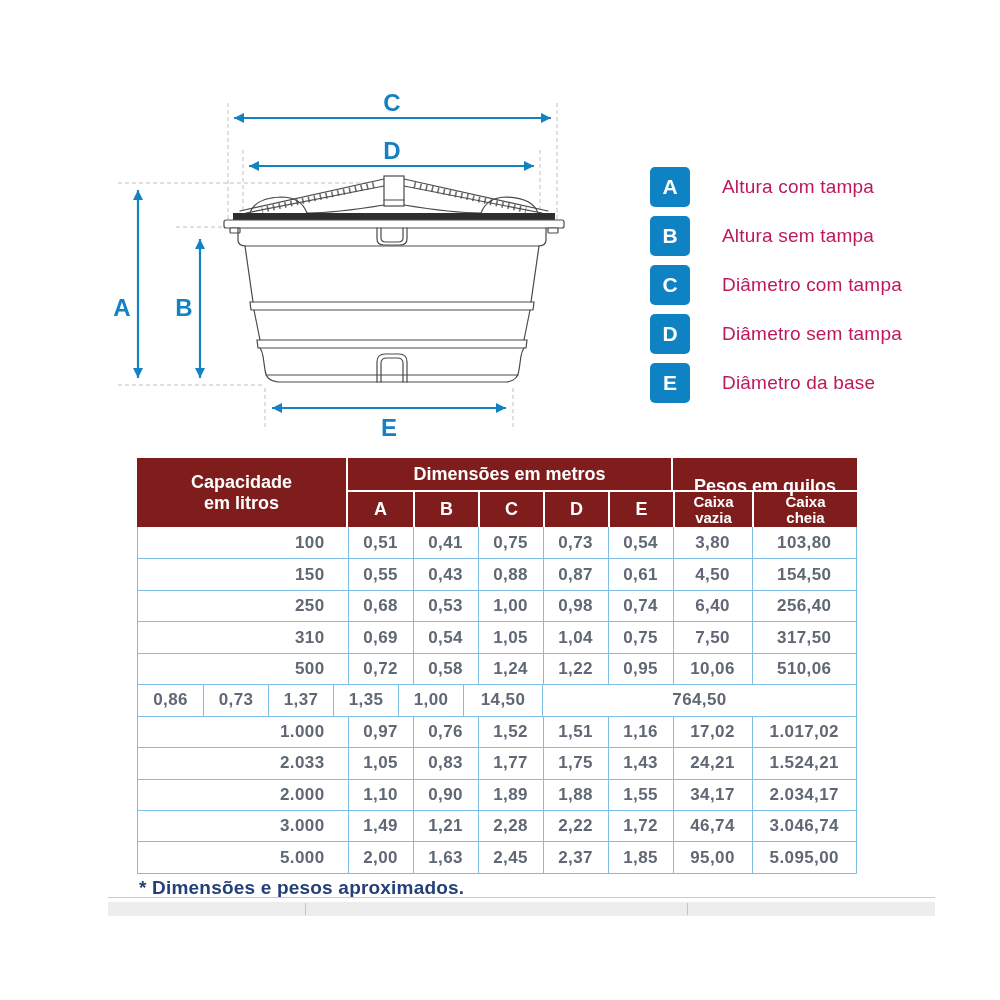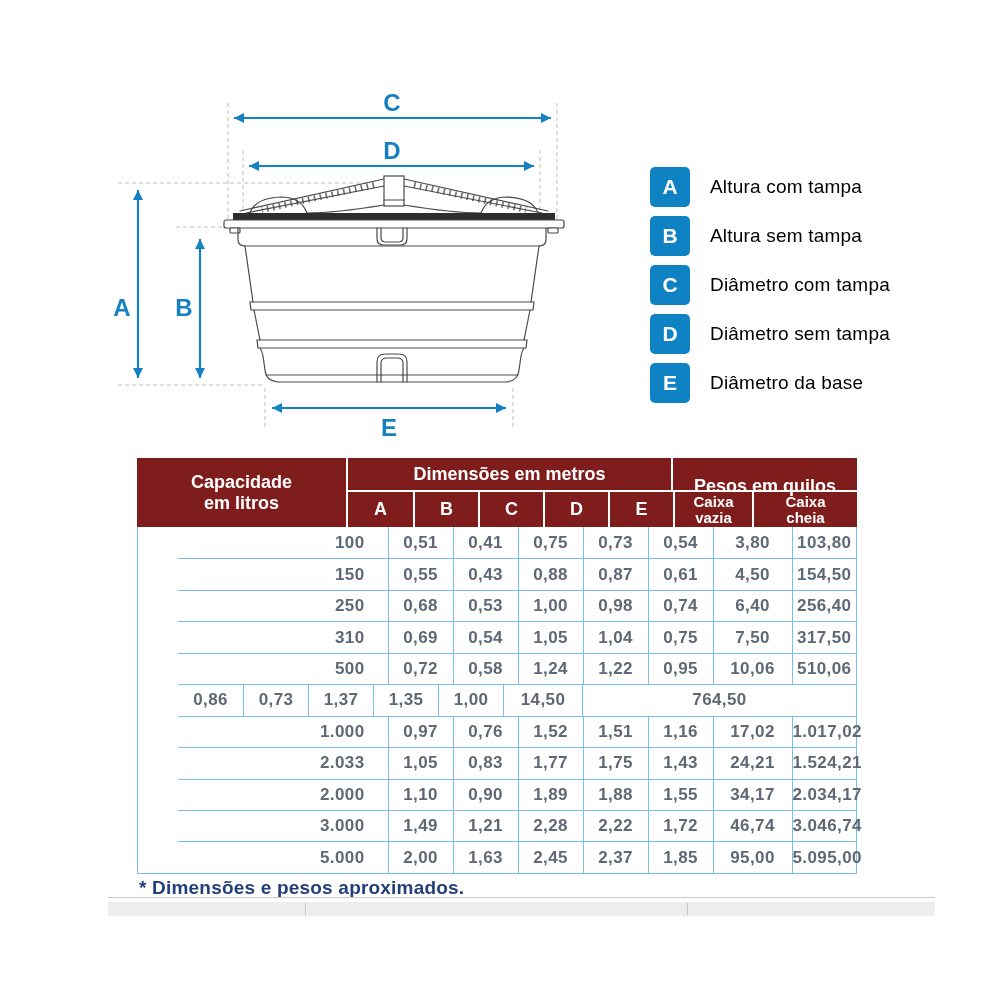--- a/index.html
+++ b/index.html
@@ -13,21 +13,21 @@
     position:absolute;color:#1581c2;font-weight:bold;font-size:24px;
     width:34px;text-align:center;
   }
   
   .legend{position:absolute;left:650px;top:167px;}
   .legend-row{display:flex;align-items:center;margin-bottom:9px;height:40px;}
   .legend-badge{
     width:40px;height:40px;border-radius:5px;background:#0f82c4;color:#ffffff;
     font-weight:bold;font-size:21px;line-height:40px;text-align:center;flex:none;
   }
-  .legend-label{margin-left:20px;font-size:19px;color:#000000;letter-spacing:.2px;white-space:nowrap;}
+  .legend-label{margin-left:32px;font-size:19px;color:#be185d;letter-spacing:.2px;white-space:nowrap;}
   
   .spec-table{position:absolute;left:137px;top:458px;width:720px;}
   .spec-table *{box-sizing:border-box;}
   .thead{display:flex;height:69px;background:#7f1d1d;color:#fff;}
   .th-cap{
     width:211px;flex:none;display:flex;flex-direction:column;justify-content:center;
     text-align:center;font-weight:bold;font-size:18px;line-height:21px;
     border-right:2px solid #fff;
   }
   .th-right{flex:1;display:flex;flex-direction:column;}
@@ -41,21 +41,21 @@
   .th-subs{display:flex;flex:1;}
   .th-sub{
     display:flex;flex-direction:column;align-items:center;justify-content:center;
     font-weight:bold;font-size:18px;flex:none;
   }
   .th-sub + .th-sub{border-left:2px solid #fff;}
   .th-sub.w65{width:65px;}
   .th-sub.w79{width:79px;}
   .th-sub.w105{width:105px;}
   .th-sub.small{font-size:15px;line-height:16px;}
-  .tbody{border:1.5px solid #7dbee6;border-top:none;padding-left:40px;}
+  .tbody{border:1.5px solid #7dbee6;border-top:none;}
   .tr{display:flex;height:31.45px;}
   .tr + .tr{border-top:1.5px solid #7dbee6;}
   .td{
     flex:none;display:flex;align-items:center;justify-content:center;
     font-size:17px;font-weight:bold;color:#5f6874;letter-spacing:.4px;
   }
   .td + .td{border-left:1.5px solid #7dbee6;}
   .td.c0{width:209.5px;justify-content:flex-end;padding-right:23px;}
   .td.w65{width:65px;}
   .td.w79{width:79px;}

